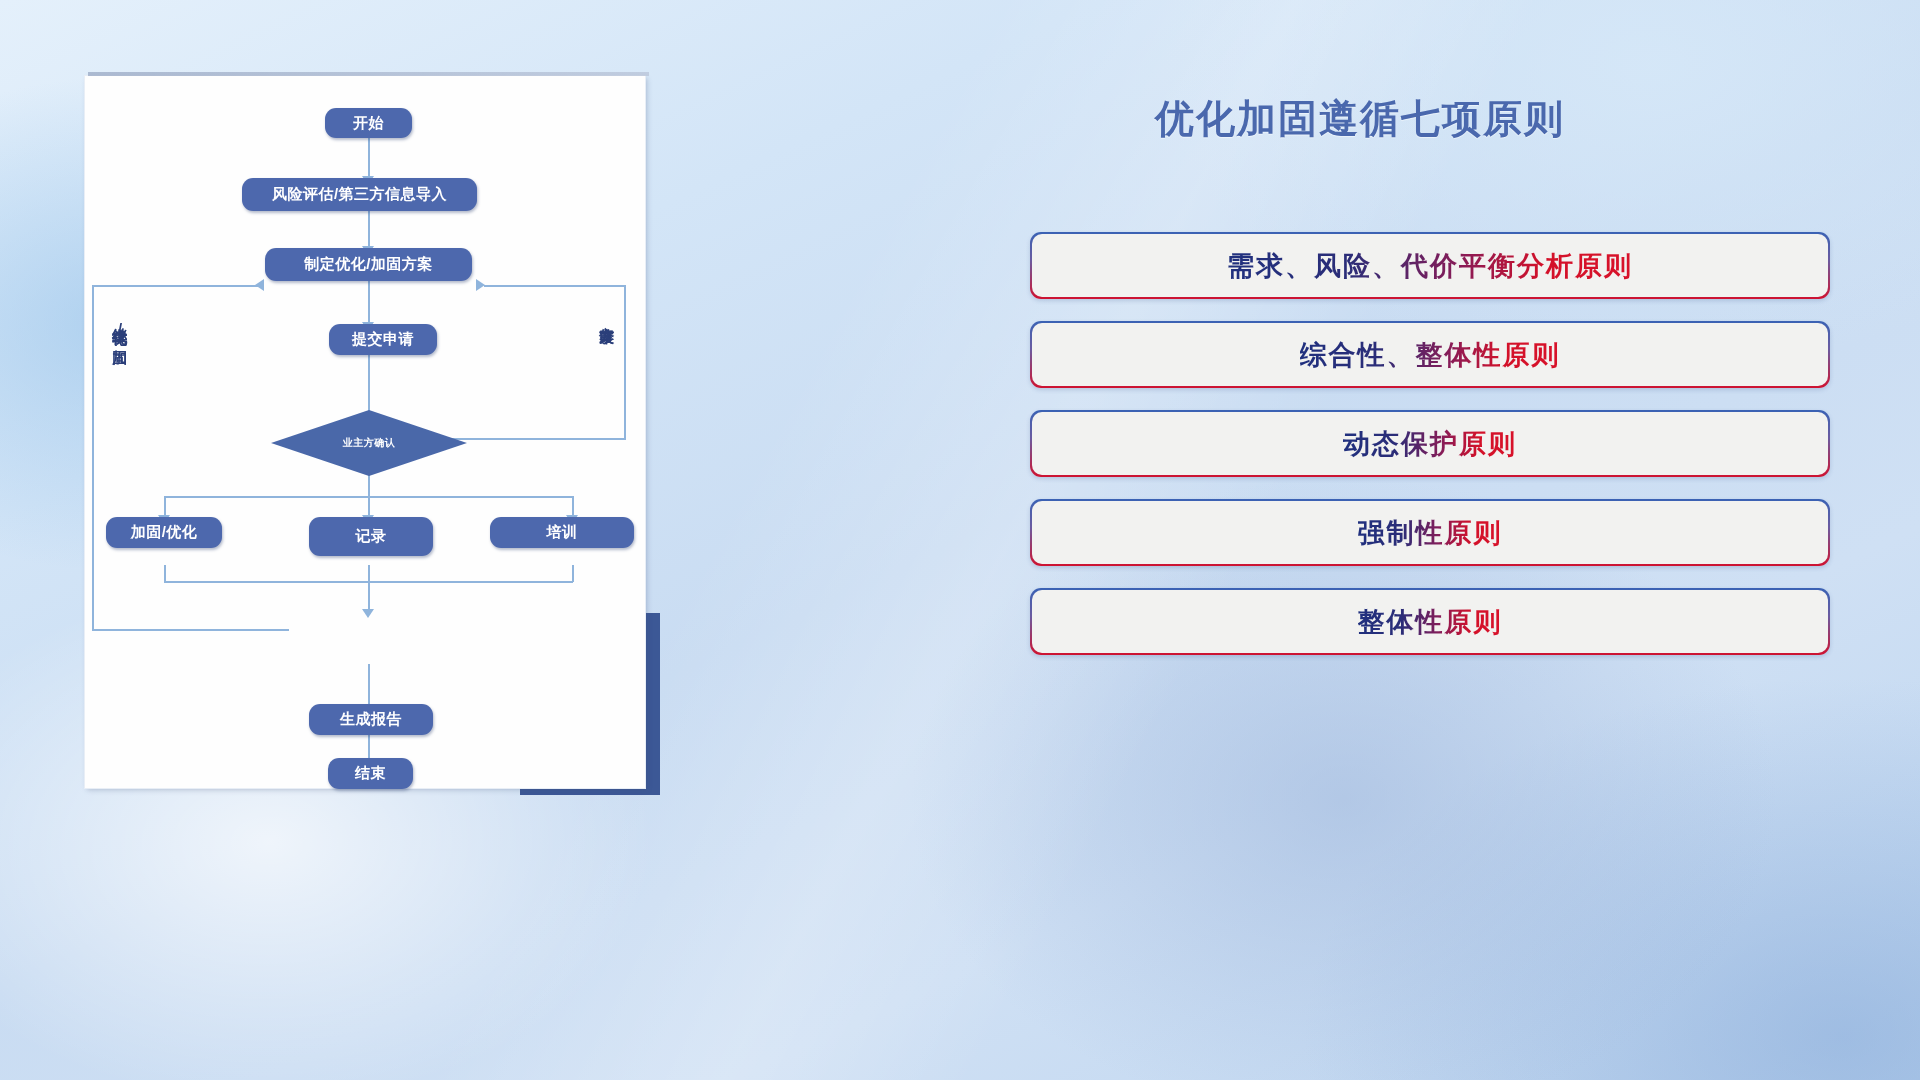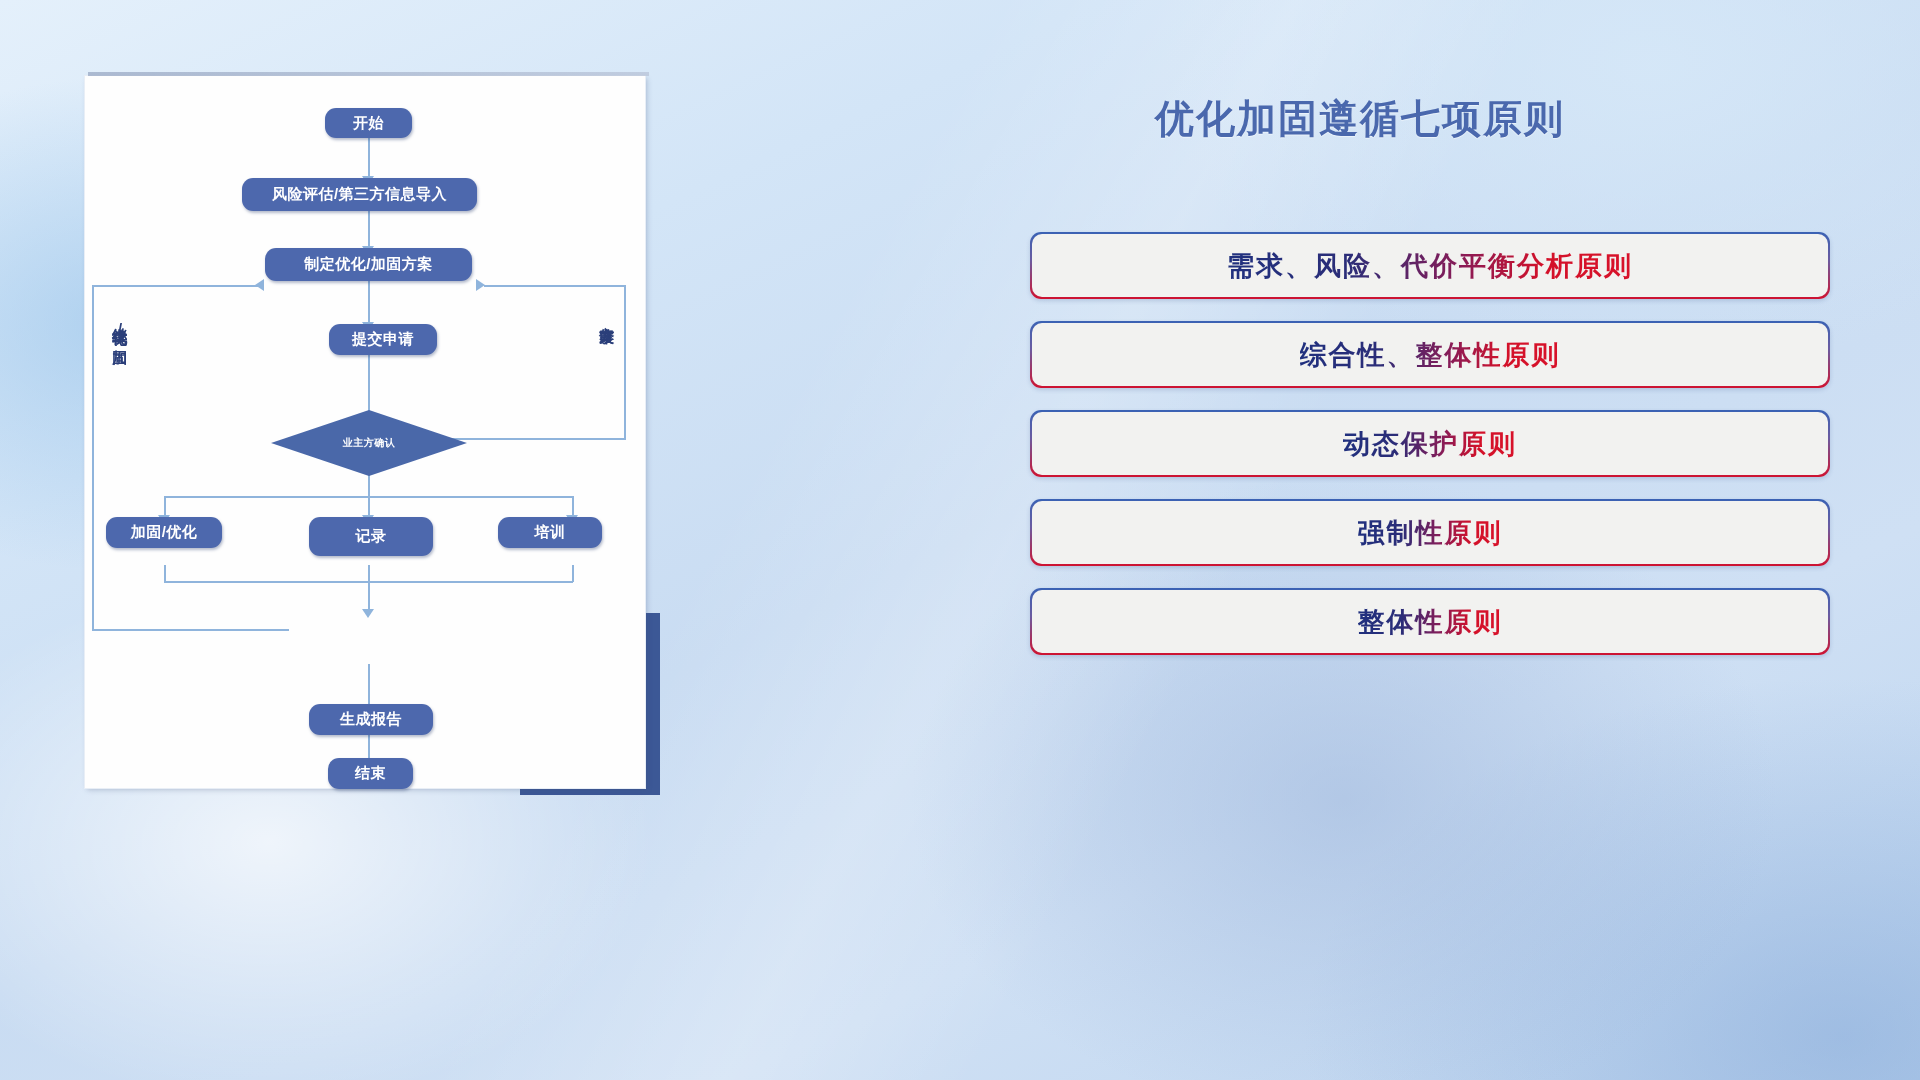--- a/index.html
+++ b/index.html
@@ -140,21 +140,21 @@
   </div>
 
   <div class="node md" style="left:21px;top:441px;width:116px;height:31px;">
     <span>加固/优化</span>
   </div>
 
   <div class="node md" style="left:224px;top:441px;width:124px;height:39px;">
     <span>记录</span>
   </div>
 
-  <div class="node md" style="left:405px;top:441px;width:104px;height:31px;margin-left:8px;">
+  <div class="node md" style="left:405px;top:441px;width:144px;height:31px;">
     <span>培训</span>
   </div>
 
 
   <div class="node md" style="left:224px;top:628px;width:124px;height:31px;">
     <span>生成报告</span>
   </div>
 
   <div class="node md" style="left:243px;top:682px;width:85px;height:31px;">
     <span>结束</span>

